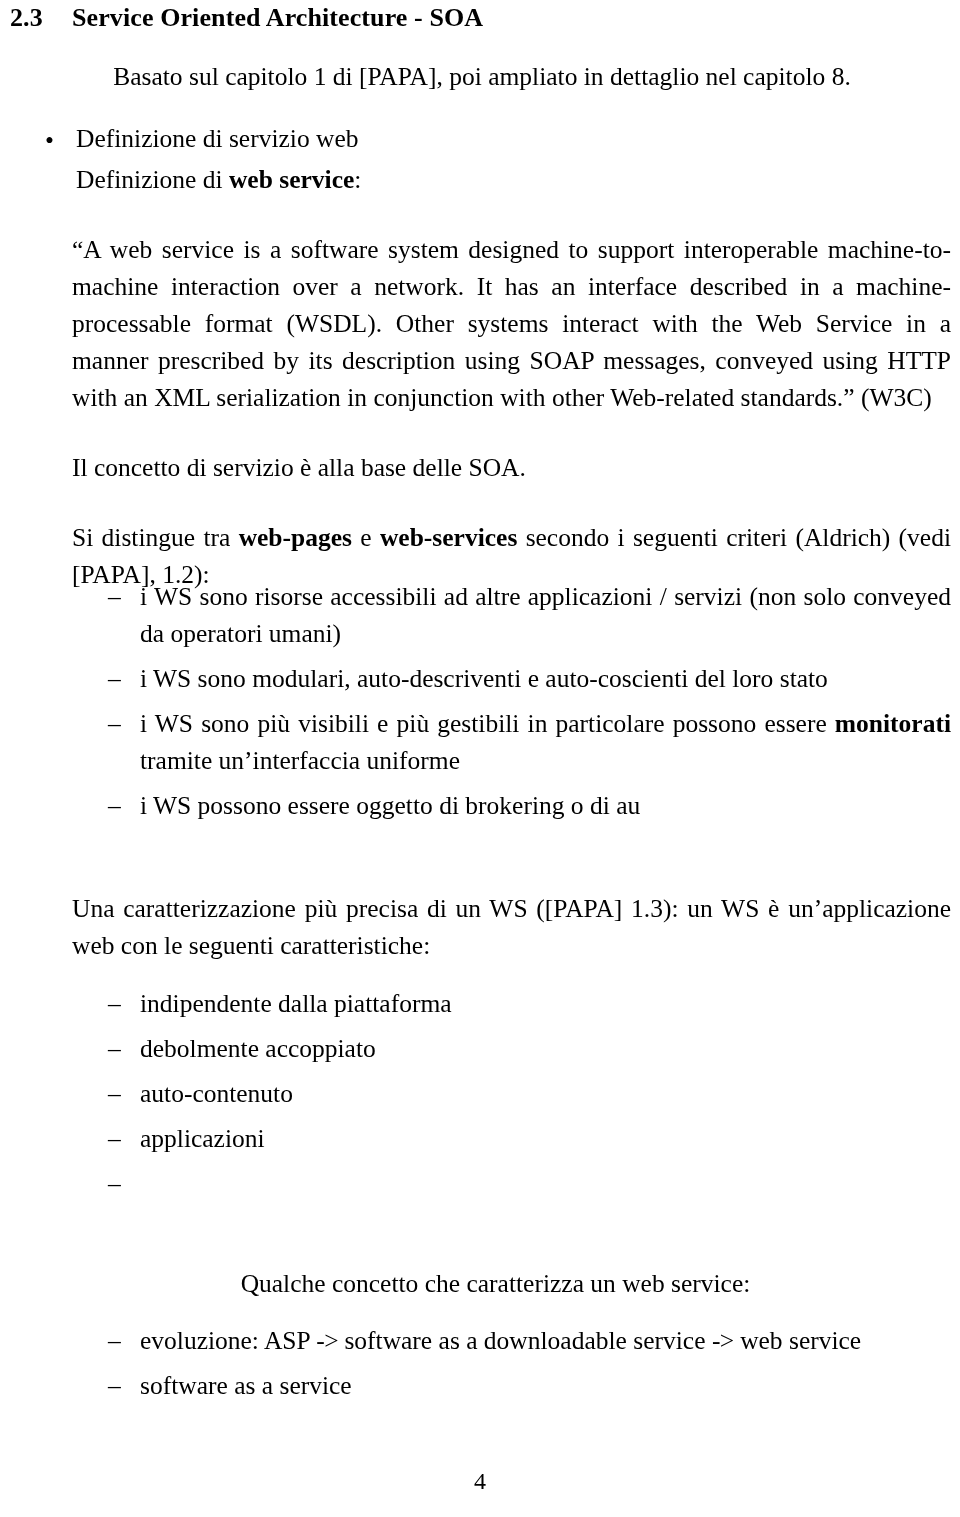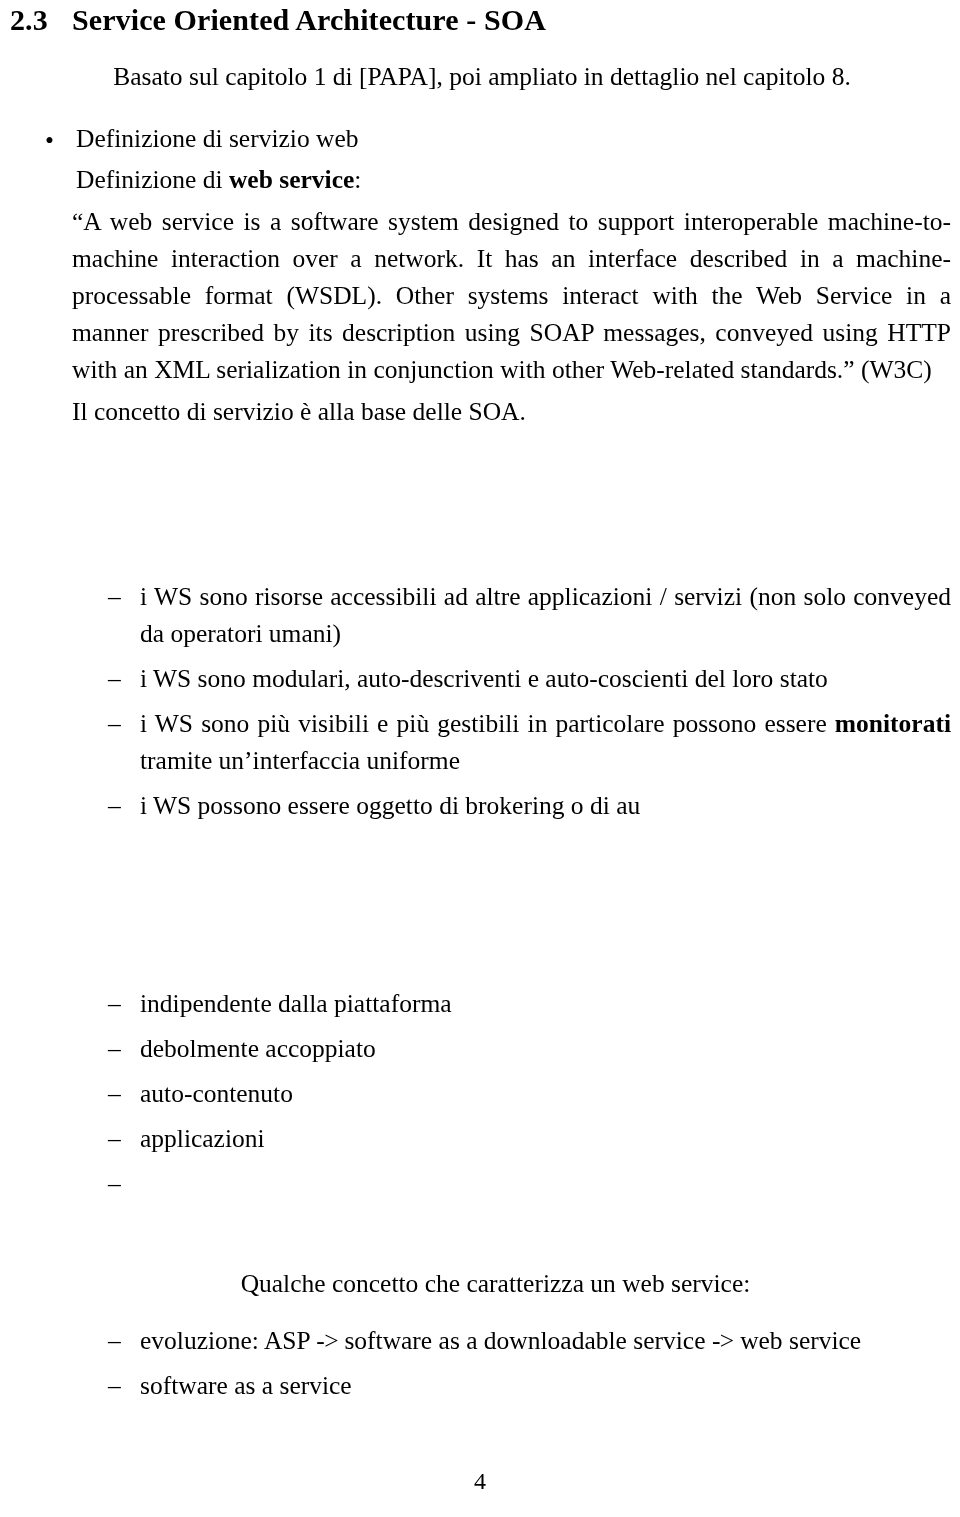--- a/index.html
+++ b/index.html
@@ -22,21 +22,21 @@
     top: 0;
     width: 960px;
     height: 1517px;
   }
 
   
   .section-heading {
     position: absolute;
     left: 10px;
     top: 2px;
-    font-size: 30px;
+    font-size: 26px;
     font-weight: bold;
     letter-spacing: 0.1px;
     white-space: nowrap;
     line-height: 1.2;
   }
   .section-heading .num {
     display: inline-block;
     min-width: 62px;
   }
 
@@ -70,21 +70,21 @@
   .bullet-body {
     left: 72px;
     top: 116px;
     width: 879px;
   }
   .bullet-body p {
     margin: 0;
     text-align: justify;
   }
   .bullet-body p.tight { margin: 4px; }
-  .bullet-body p.gap   { margin-top: 5px; }
+  .bullet-body p.gap   { margin-top: 33px; }
 
   
   .dashlist {
     position: absolute;
     font-size: 25.5px;
     line-height: 37px;
   }
   .dashlist .item {
     position: relative;
     padding-left: 32px;
@@ -129,37 +129,39 @@
 
   <div class="block subtitle nojust">Basato sul capitolo 1 di [PAPA], poi ampliato in dettaglio nel capitolo 8.</div>
 
   <div class="bullet-dot">•</div>
 
   <div class="block bullet-body">
     <p class="tight para-left">Definizione di servizio web</p>
     <p class="tight para-left"><span>Definizione di </span><b>web service</b><span>:</span></p>
     <p class="gap">“A web service is a software system designed to support interoperable machine-to-machine interaction over a network. It has an interface described in a machine-processable format (WSDL). Other systems interact with the Web Service in a manner prescribed by its description using SOAP messages, conveyed using HTTP with an XML serialization in conjunction with other Web-related standards.” (W3C)</p>
     <p class="gap para-left">Il concetto di servizio è alla base delle SOA.</p>
+    <p class="gap"><span>Si distingue tra </span><b>web-pages</b><span> e </span><b>web-services</b><span> secondo i seguenti criteri (Aldrich) (vedi [PAPA], 1.2):</span></p>
   </div>
 
   <div class="dashlist" style="left:108px; top:578px; width:843px;">
     <div class="item">
       <span class="dash">–</span><span>i WS sono risorse accessibili ad altre applicazioni / servizi (non solo conveyed da operatori umani)</span>
     </div>
     <div class="item">
       <span class="dash">–</span><span>i WS sono modulari, auto-descriventi e auto-coscienti del loro stato</span>
     </div>
     <div class="item">
       <span class="dash">–</span><span>i WS sono più visibili e più gestibili in particolare possono essere </span><b>monitorati</b><span> tramite un’interfaccia uniforme</span>
     </div>
     <div class="item noj">
       <span class="dash">–</span><span>i WS possono essere oggetto di brokering o di au</span>
     </div>
   </div>
 
+  <div class="block" style="left:72px; top:890px; width:879px;">Una caratterizzazione più precisa di un WS ([PAPA] 1.3): un WS è un’applicazione web con le seguenti caratteristiche:</div>
 
   <div class="dashlist" style="left:108px; top:985px; width:843px;">
     <div class="item noj">
       <span class="dash">–</span><span>indipendente dalla piattaforma</span>
     </div>
     <div class="item noj">
       <span class="dash">–</span><span>debolmente accoppiato</span>
     </div>
     <div class="item noj">
       <span class="dash">–</span><span>auto-contenuto</span>

